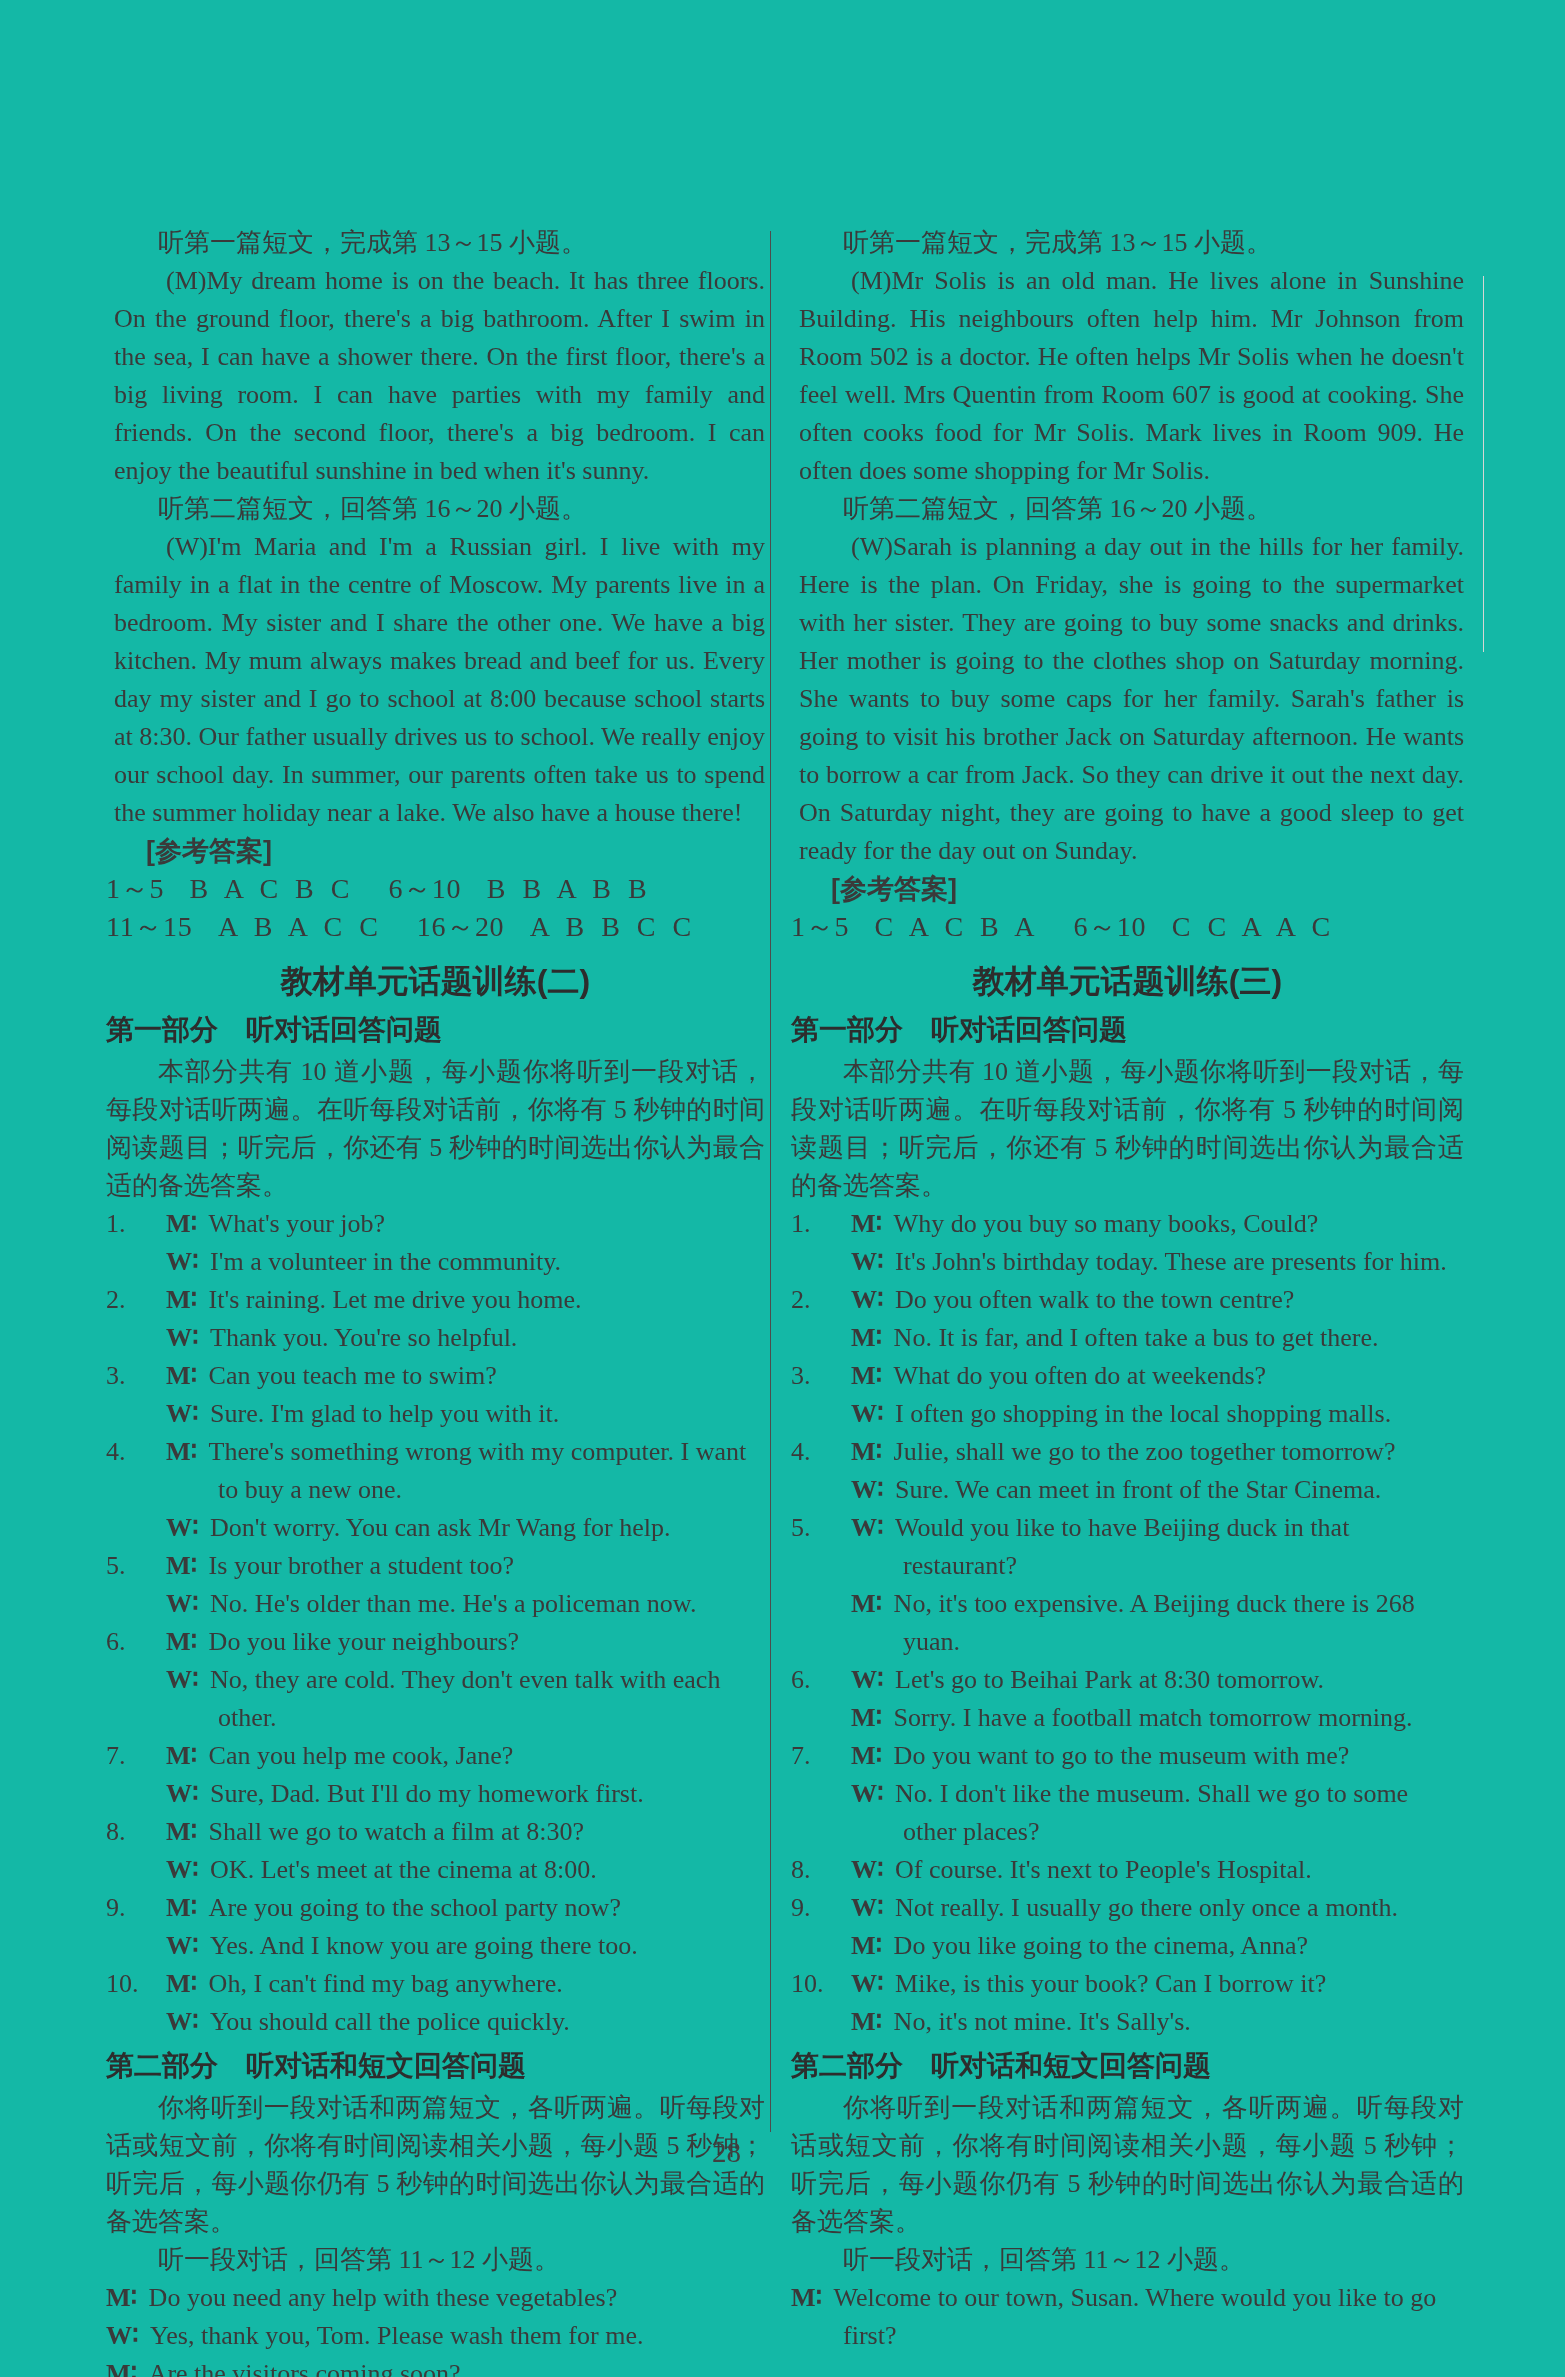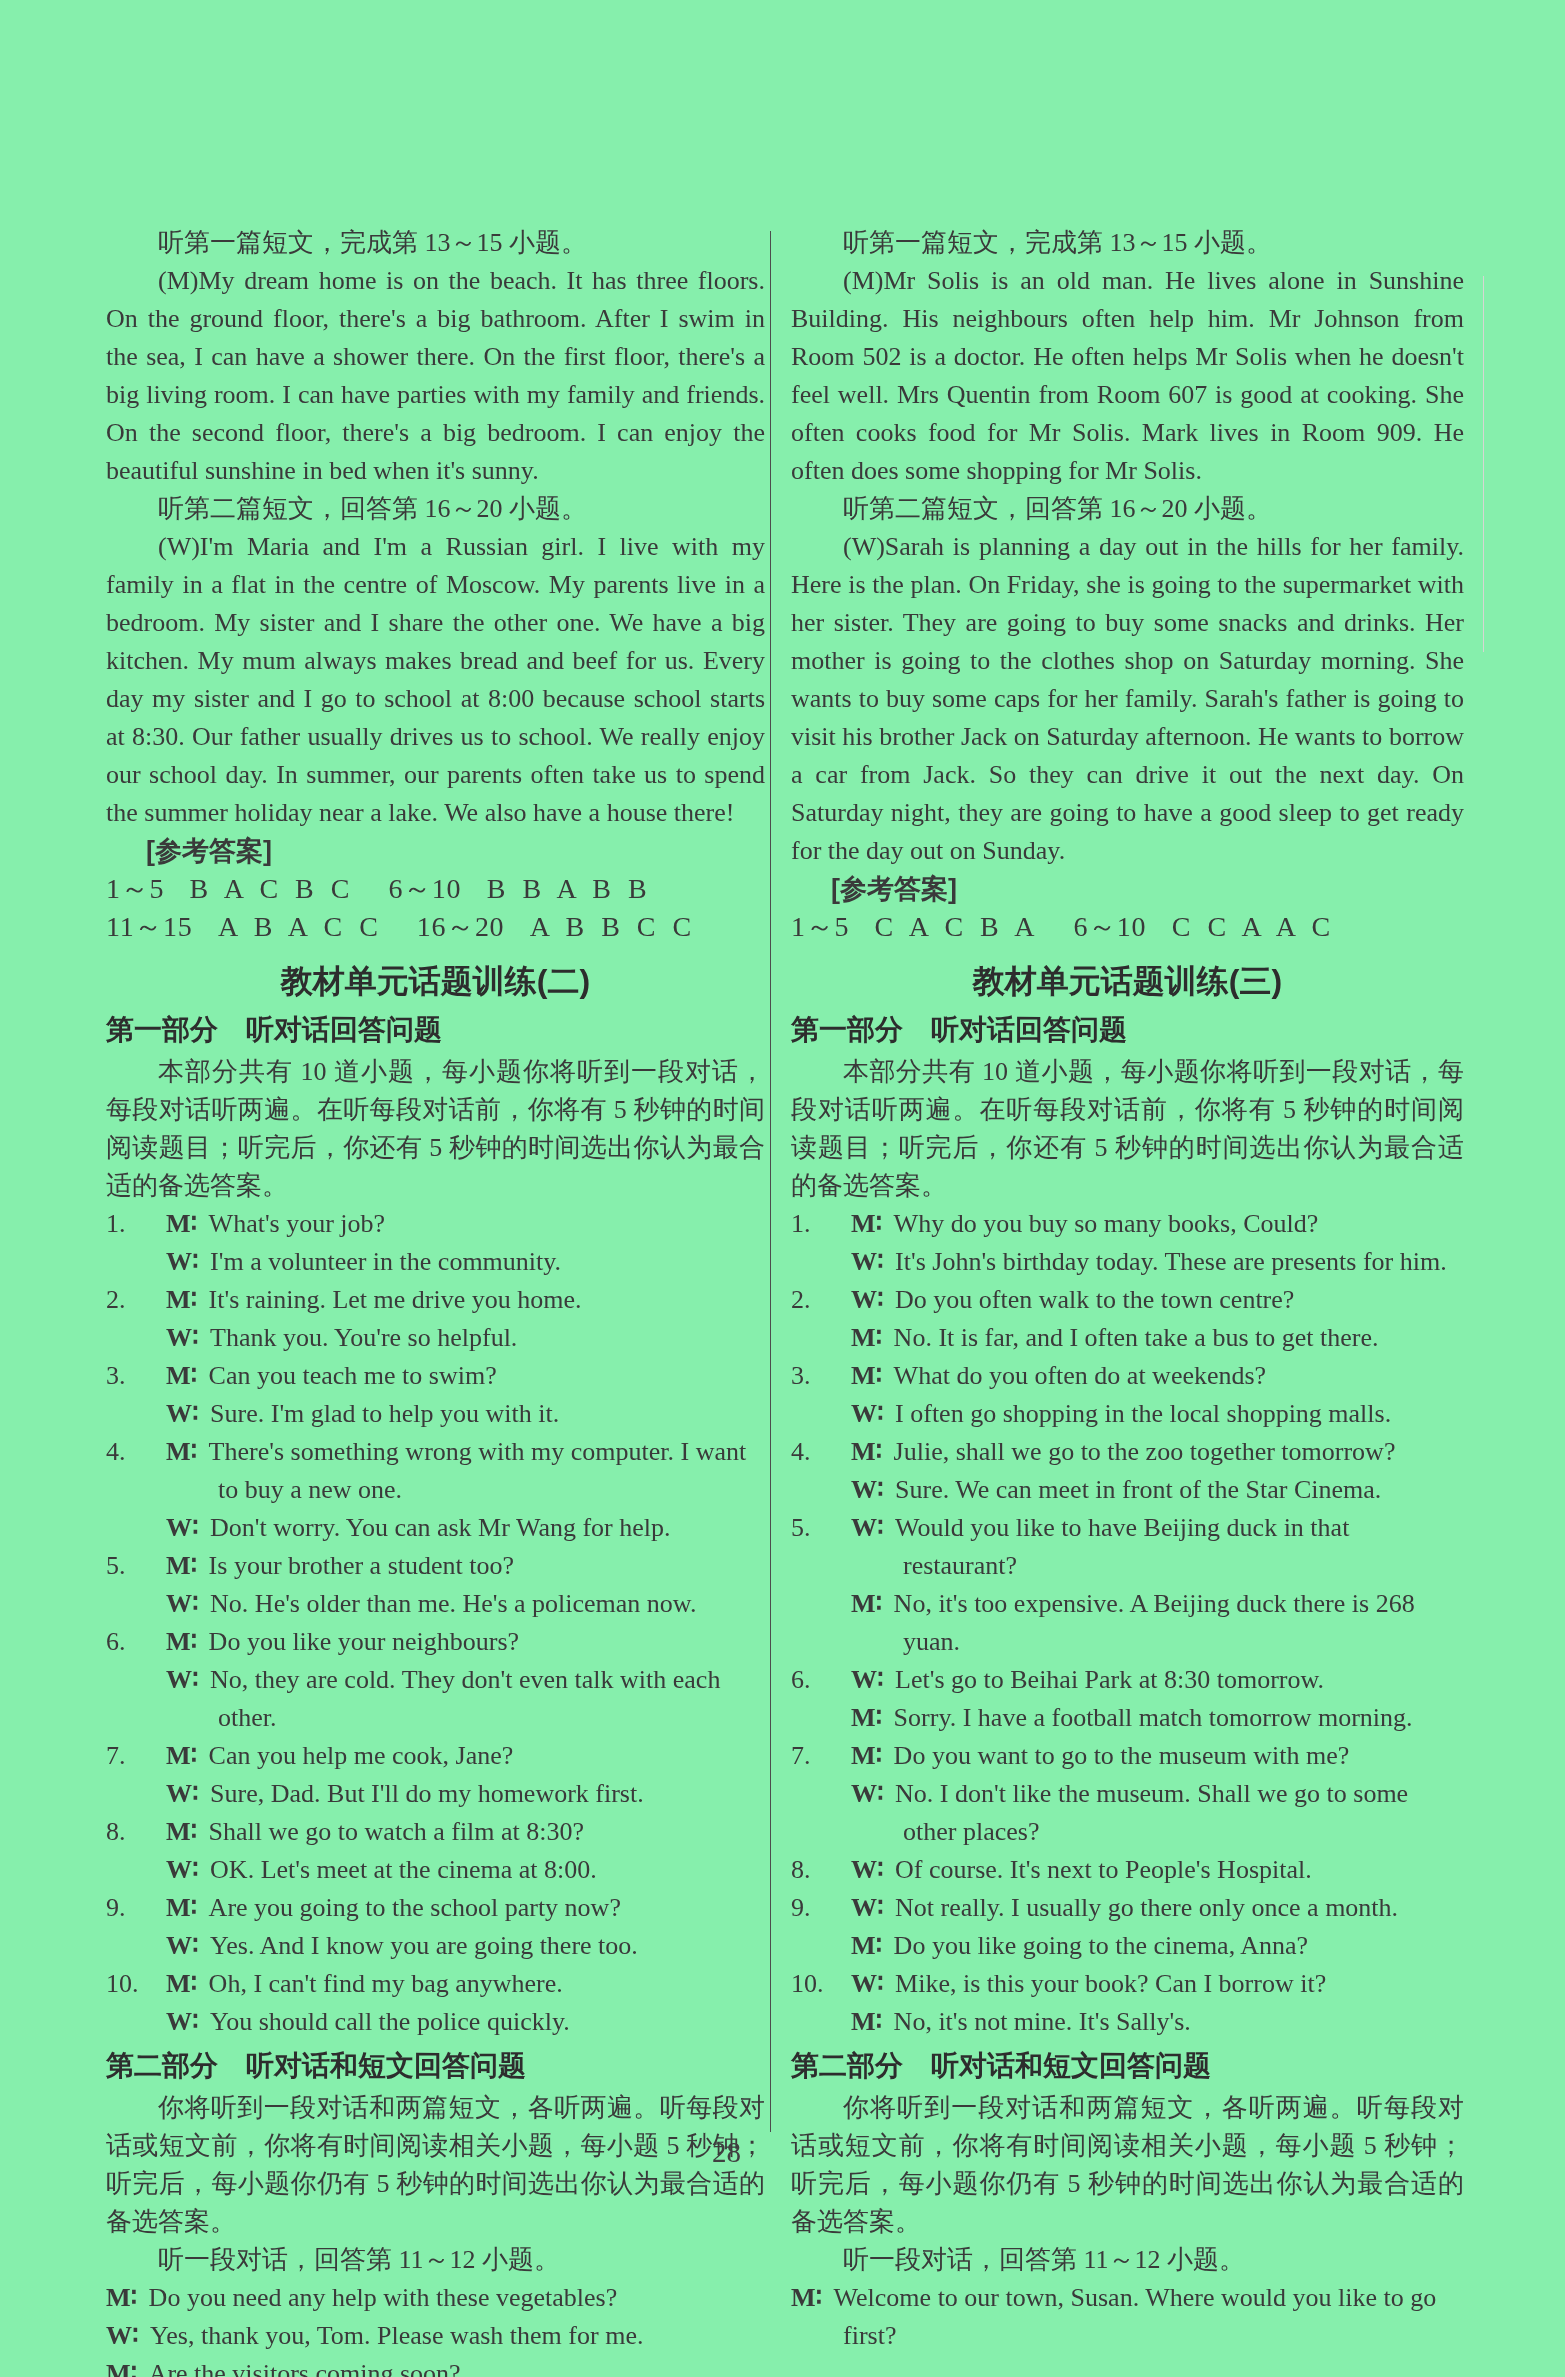--- a/index.html
+++ b/index.html
@@ -2,28 +2,28 @@
 <html style="font-size:11.3px"><head>
 <meta charset="utf-8">
 <style>
   html,body{margin:0;padding:0;}
   body{
     width:1566px;height:2377px;position:relative;overflow:hidden;
     background:#f2f2ef;
     font-family:"Liberation Serif","DejaVu Serif",serif;
     color:#3a3a3a;
   }
-  .page{position:absolute;inset:0;background:#86efac;}
+  .page{position:absolute;inset:0;background:#14b8a6;}
   .col{position:absolute;top:224px;font-size:26px;line-height:38px;}
   .col-left{left:106px;width:659px;}
   .col-right{left:791px;width:673px;}
   p{margin:0;}
   h2,h3{margin:0;}
   .cnline{text-indent:2em;}
-  .passage{text-align:justify;text-indent:2em;}
+  .passage{text-align:justify;text-indent:2em;margin-left:8px;}
   .intro{text-align:justify;text-indent:2em;}
   .ref-label{font-family:"Liberation Sans","DejaVu Sans",sans-serif;font-weight:bold;font-size:27px;margin-left:40px;}
   .ansrow{font-size:28px;letter-spacing:0.7px;}
   .ansrow .rng{margin-right:25.5px;}
   .ansrow .ltr{letter-spacing:5px;margin-right:34px;}
   .sec-title{
     font-family:Liberation Sans, sans-serif;
     font-size:32px;font-weight:bold;text-align:center;
     margin:15.6px 0 11.3px;color:#2d2d2d;
   }

